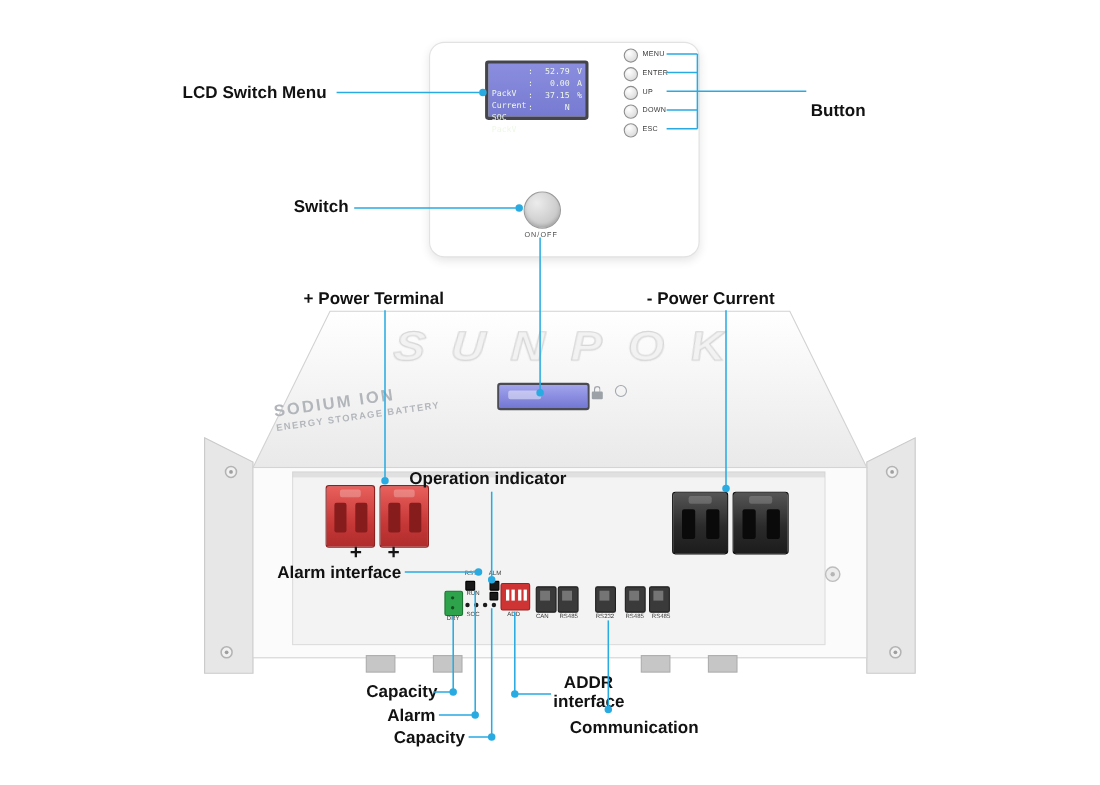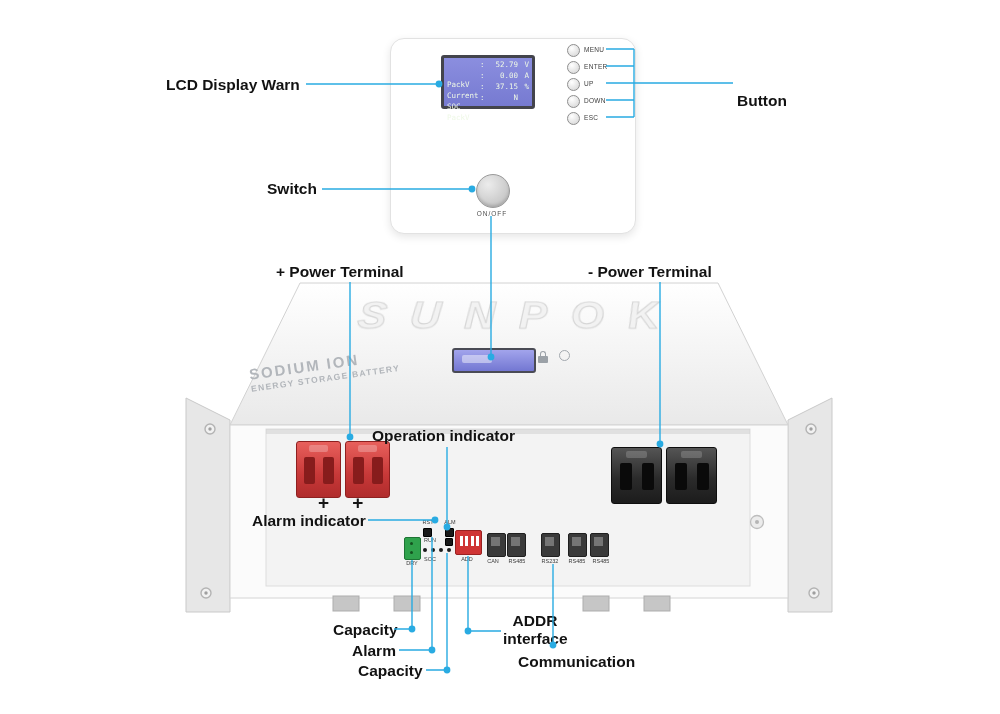--- a/index.html
+++ b/index.html
@@ -223,27 +223,27 @@
   <div class="port" style="left:507px;top:533px"></div>
   <div class="port" style="left:541px;top:533px"></div>
   <div class="port" style="left:568px;top:533px"></div>
   <div class="port" style="left:590px;top:533px"></div>
   <div class="microlabel" style="left:482px;top:558px;width:22px">CAN</div>
   <div class="microlabel" style="left:505px;top:558px;width:24px">RS485</div>
   <div class="microlabel" style="left:537px;top:558px;width:26px">RS232</div>
   <div class="microlabel" style="left:565px;top:558px;width:24px">RS485</div>
   <div class="microlabel" style="left:589px;top:558px;width:24px">RS485</div>
 
-  <div class="callout" style="left:166px;top:76px">LCD Display Warn</div>
+  <div class="callout" style="left:166px;top:76px">LCD Switch Menu</div>
   <div class="callout" style="left:737px;top:92px">Button</div>
   <div class="callout" style="left:267px;top:180px">Switch</div>
   <div class="callout" style="left:276px;top:263px">+ Power Terminal</div>
-  <div class="callout" style="left:588px;top:263px">- Power Terminal</div>
+  <div class="callout" style="left:588px;top:263px">- Power Current</div>
   <div class="callout" style="left:372px;top:427px">Operation indicator</div>
-  <div class="callout" style="left:252px;top:512px">Alarm indicator</div>
+  <div class="callout" style="left:252px;top:512px">Alarm interface</div>
   <div class="callout" style="left:333px;top:621px">Capacity</div>
   <div class="callout" style="left:352px;top:642px">Alarm</div>
   <div class="callout" style="left:358px;top:662px">Capacity</div>
   <div class="callout" style="left:503px;top:612px;width:64px;text-align:center;line-height:18px">
     <div>ADDR</div>
     <div>interface</div>
   </div>
   <div class="callout" style="left:518px;top:653px">Communication</div>
 
   <svg class="layer topsvg" width="1000" height="714" viewBox="0 0 1000 714">

